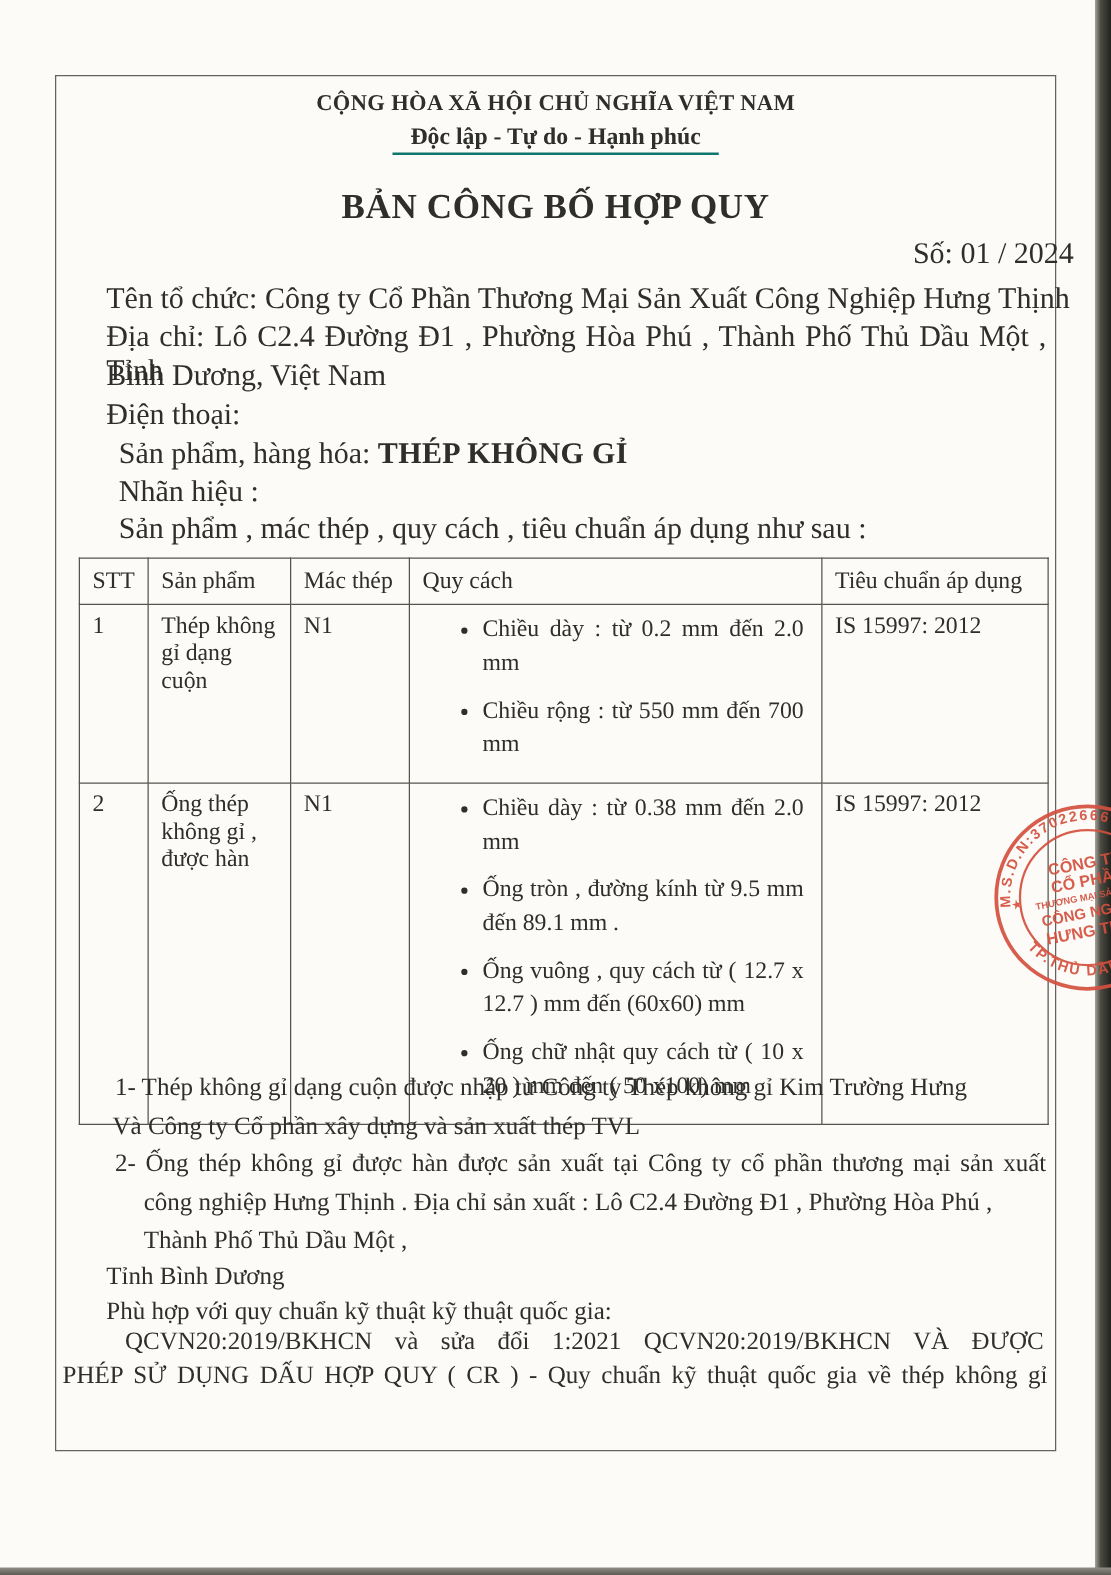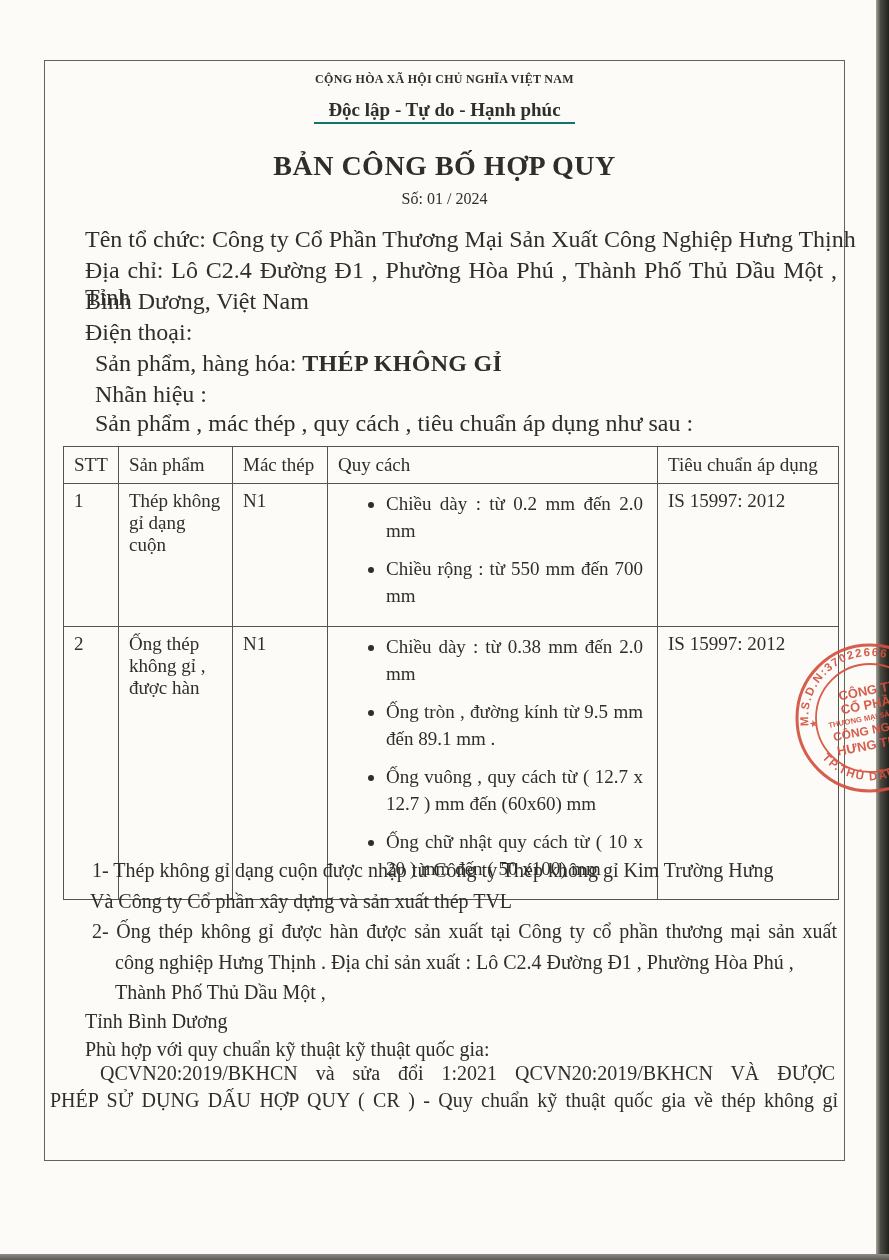--- a/index.html
+++ b/index.html
@@ -22,25 +22,25 @@
     background:linear-gradient(to bottom,#8f8d85 0%,#5c5a52 100%);
   }
   
   .page-frame {
     position:absolute; left:44px; top:60px; width:801px; height:1101px;
     border:1.5px solid #63635d;
     background:transparent;
   }
   .abs { position:absolute; }
   .center-wrap { left:30px; width:829px; text-align:center; }
-  .nat1 { top:72px; font-size:12px; font-weight:bold; letter-spacing:.3px; }
+  .nat1 { top:72px; font-size:18px; font-weight:bold; letter-spacing:.3px; }
   .nat2 { top:99px; font-size:19px; font-weight:bold; }
   .nat2 span { border-bottom:2px solid #0f766e; padding:0 14px 2px 14px; }
   .doc-title { top:150px; font-size:28px; font-weight:bold; letter-spacing:.5px; }
-  .doc-no { top:190px; font-size:16px; }
+  .doc-no { top:190px; font-size:24px;text-align:right; }
   .bodyline { font-size:24px; white-space:nowrap; }
   .l-org   { left:85px; top:226px; }
   .l-addra { left:85px; top:257px; width:752px; white-space:normal; text-align:justify; text-align-last:justify; }
   .l-addrb { left:85px; top:288px; }
   .l-phone { left:85px; top:319px; }
   .l-prod  { left:95px; top:350px; }
   .l-prod b{ letter-spacing:.3px; }
   .l-brand { left:95px; top:381px; }
   .l-intro { left:95px; top:410px; }
   

